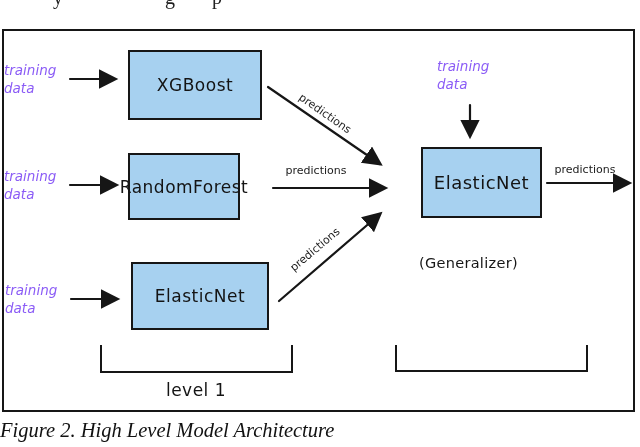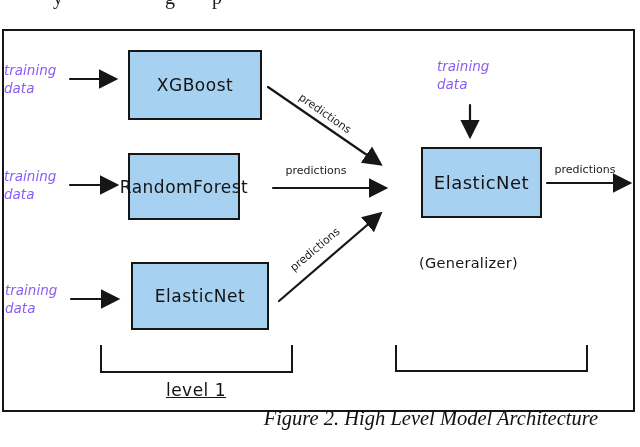--- a/index.html
+++ b/index.html
@@ -38,28 +38,28 @@
     font-size:14.5px; line-height:21px; color:#161616; letter-spacing:.3px;margin-top:31px;
   }
 
   .bracket{
     position:absolute; height:28px;
     border-left:2.5px solid #161616; border-right:2.5px solid #161616;
     border-bottom:2.5px solid #161616; box-sizing:border-box;
   }
   .lvl-label{
     position:absolute; width:140px; text-align:center;
-    font-size:17px; letter-spacing:.5px; color:#141414;text-decoration:underline;
+    font-size:17px; letter-spacing:.5px; color:#141414;
   }
 
   .arrows{position:absolute; left:0; top:0; width:640px; height:447px; pointer-events:none;}
   .arrows line{stroke:#161616; stroke-width:2.2; stroke-linecap:round;}
 
   .caption{
-    position:absolute; left:0; top:407px; width:598px; text-align:right;
+    position:absolute; left:0; top:419px; width:598px; text-align:left;
     font:italic 20.5px "Liberation Serif", serif; color:#111;
   }
 </style>
 </head>
 <body>
 
 <div class="stage">
 
   <div class="clip-top">
     <span style="left:53px">y</span>

